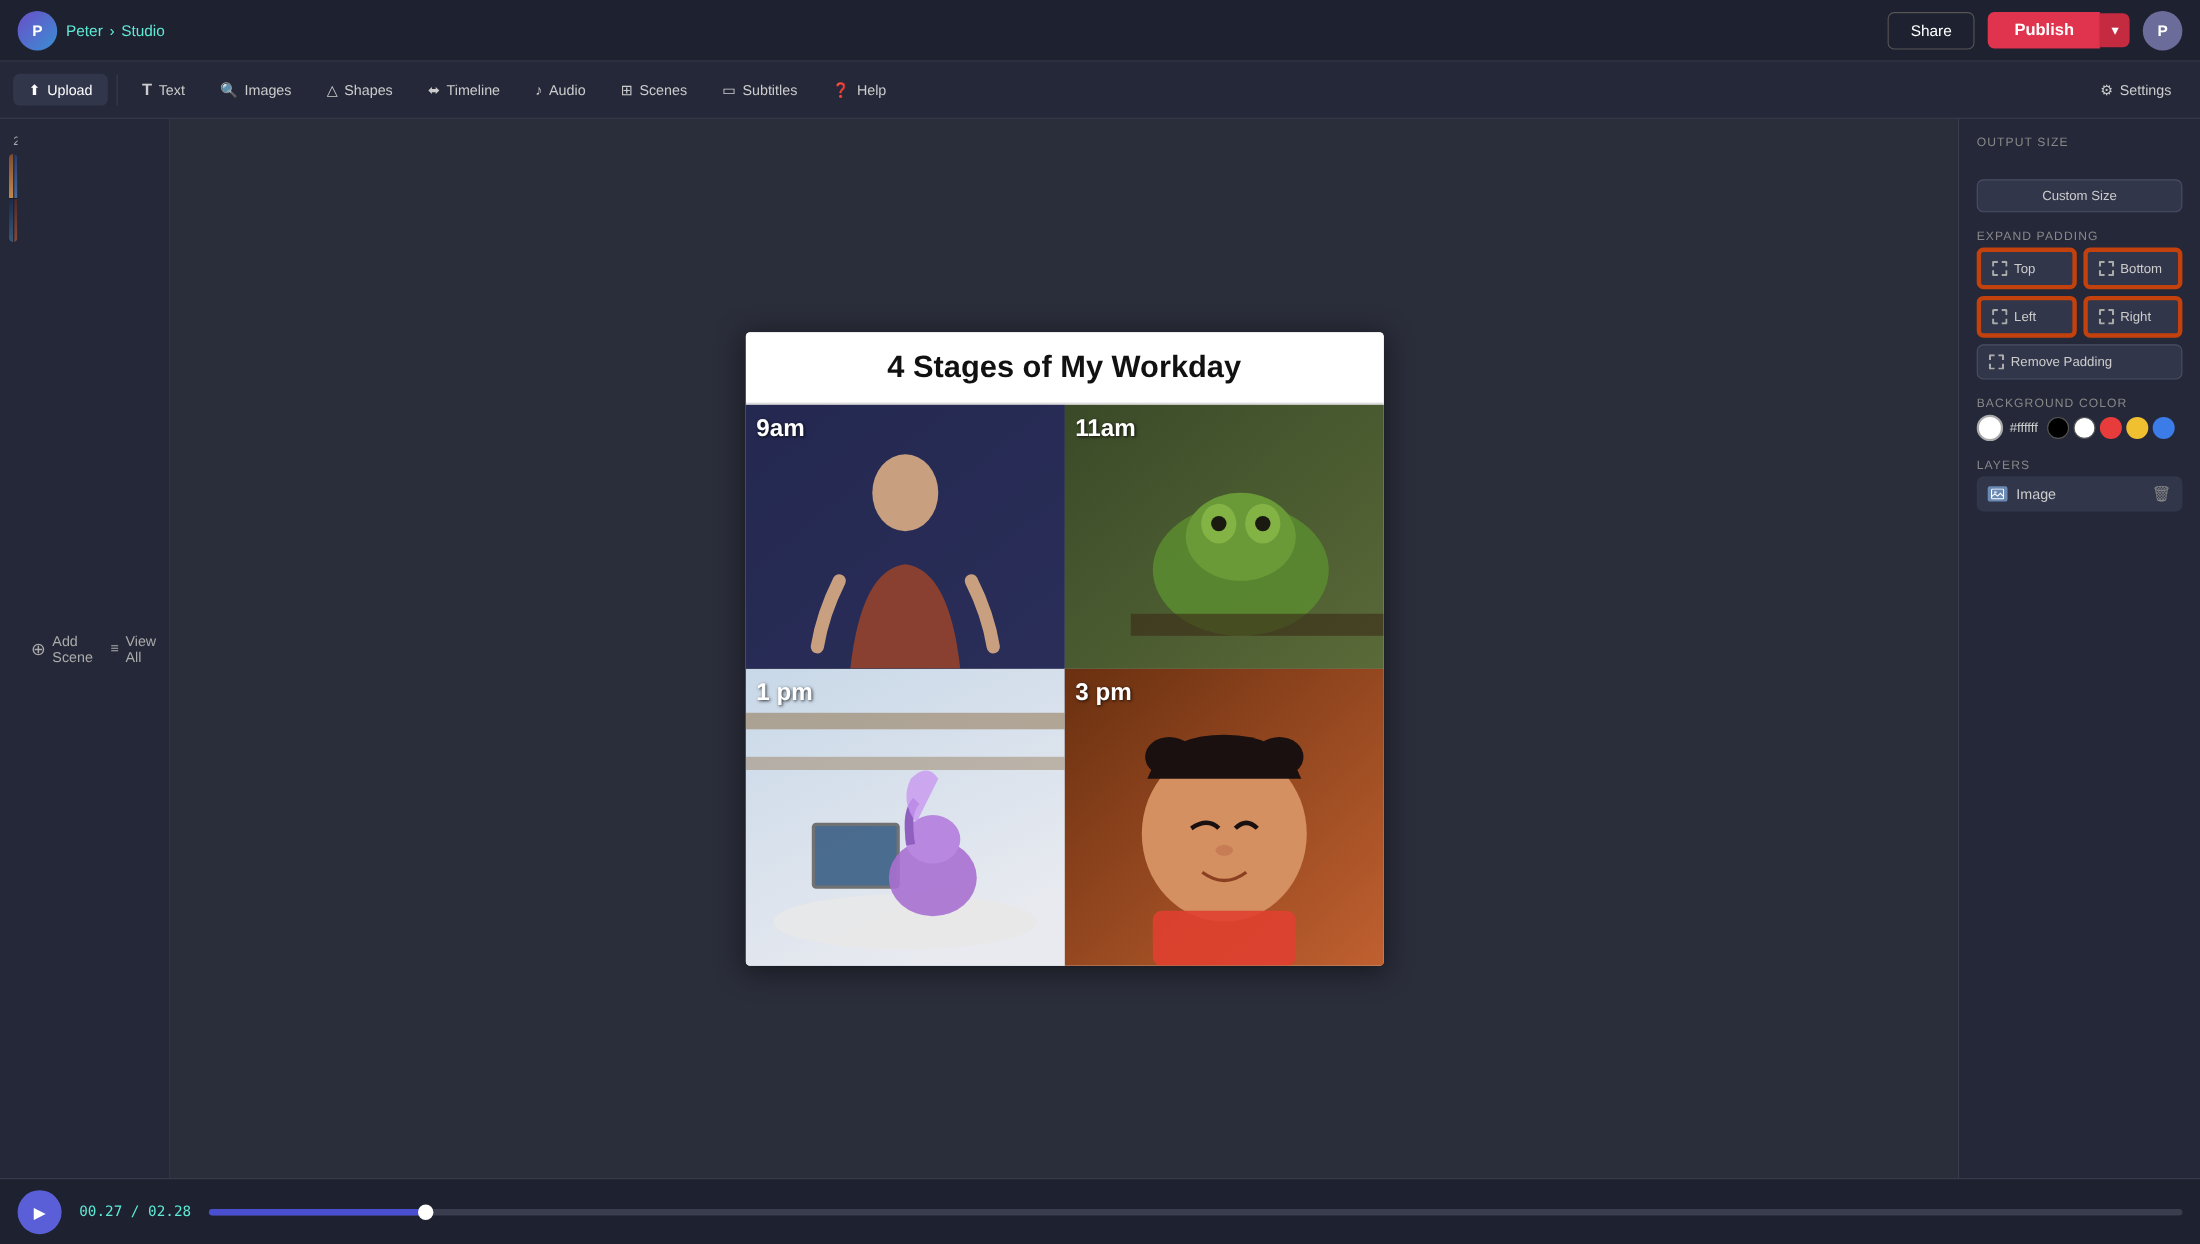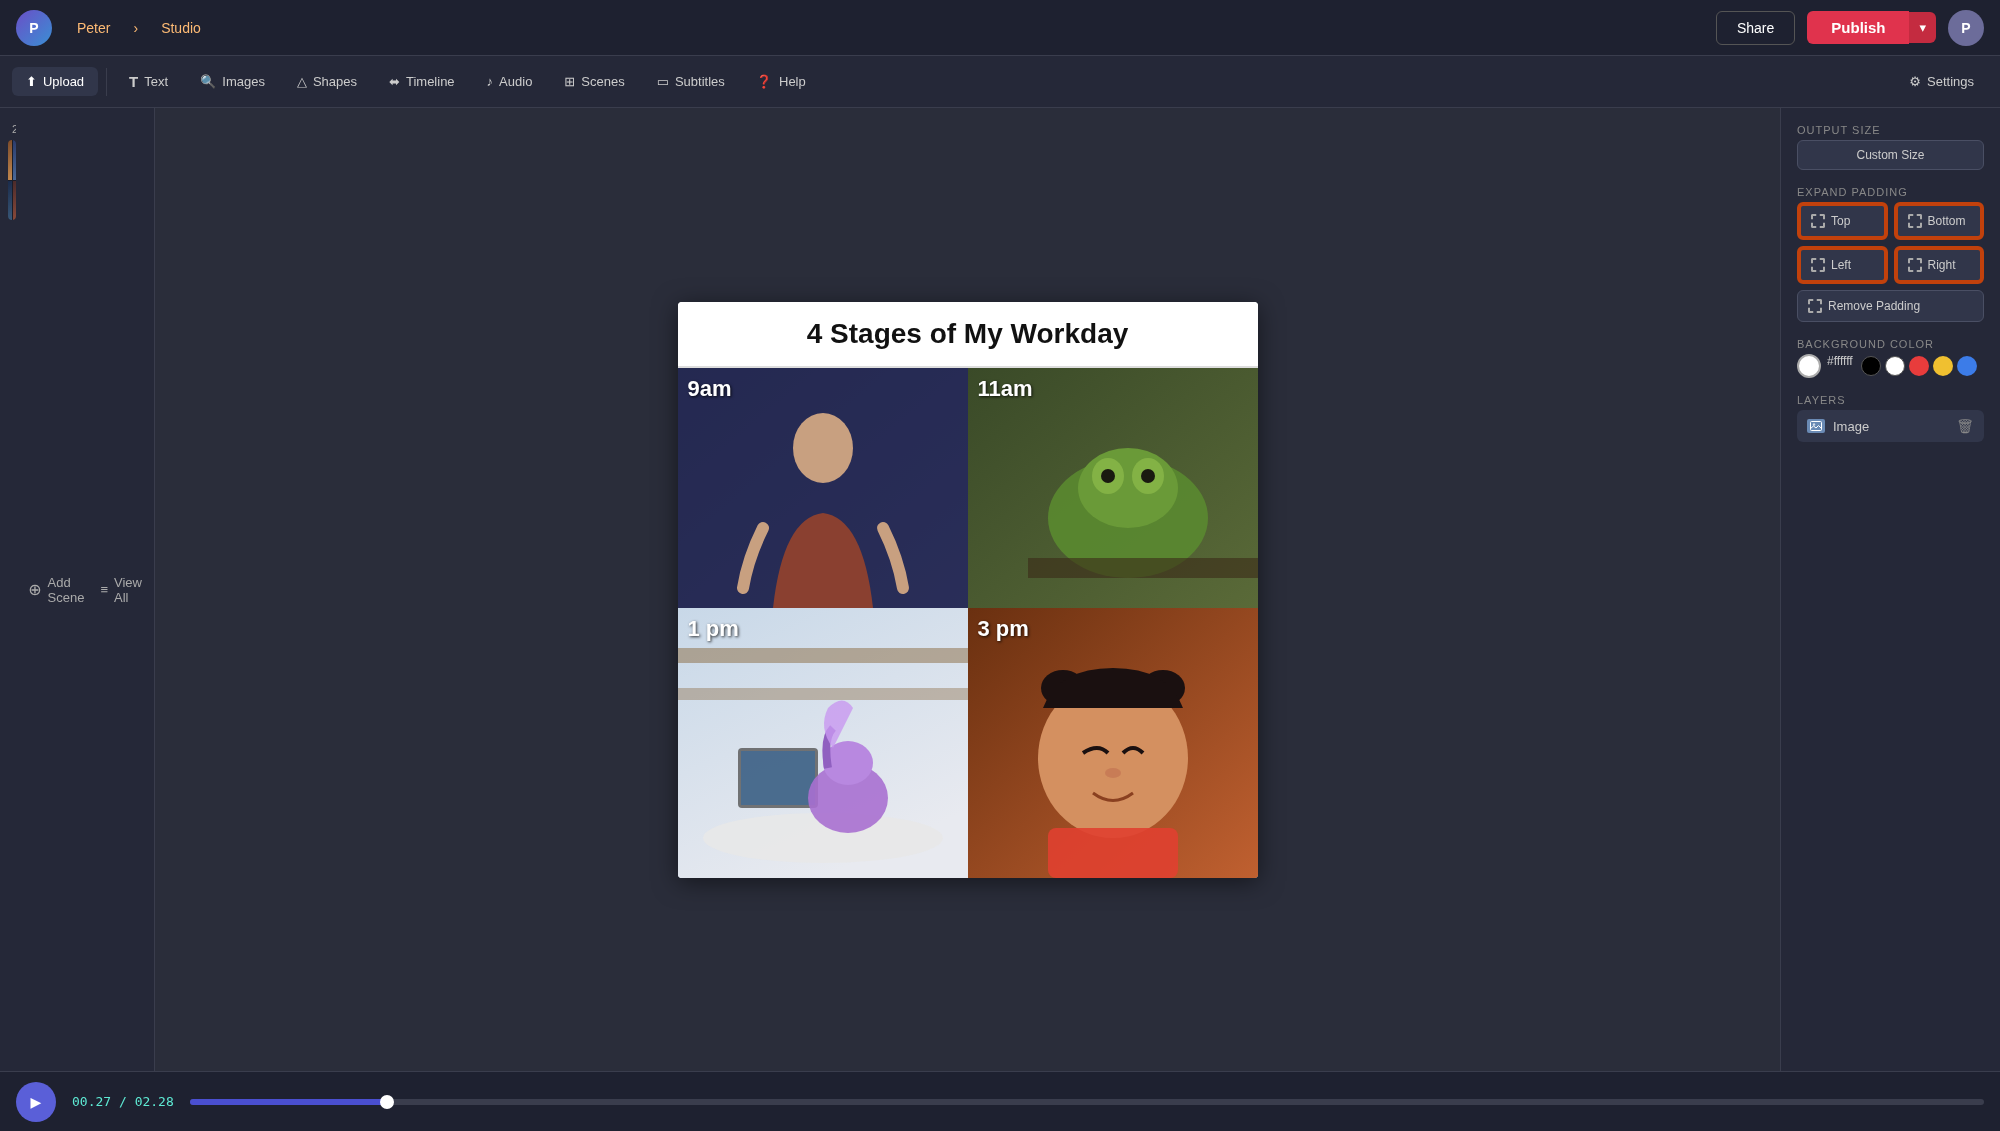--- a/index.html
+++ b/index.html
@@ -7,21 +7,21 @@
 
     
     .top-bar {
       display: flex; align-items: center; justify-content: space-between;
       background: #1e2130; height: 56px; padding: 0 16px; flex-shrink: 0;
       border-bottom: 1px solid #3a3d4d;
     }
     .top-bar-left { display: flex; align-items: center; gap: 8px; }
     .avatar-logo { width: 36px; height: 36px; border-radius: 50%; background: linear-gradient(135deg, #6a4fc7, #3a8fd4); display: flex; align-items: center; justify-content: center; font-size: 14px; font-weight: bold; color: #fff; }
     .breadcrumb { display: flex; align-items: center; gap: 6px; font-size: 14px; color: #ccc; }
-    .breadcrumb span { color: #fdba74; margin-left: 17px; }
+    .breadcrumb span { color: #5eead4; }
     .top-bar-right { display: flex; align-items: center; gap: 12px; }
     .share-btn { background: transparent; border: 1px solid #555; color: #fff; padding: 8px 20px; border-radius: 6px; cursor: pointer; font-size: 14px; }
     .publish-group { display: flex; align-items: center; }
     .publish-btn { background: #e0334d; color: #fff; border: none; padding: 8px 24px; border-radius: 6px 0 0 6px; cursor: pointer; font-size: 15px; font-weight: 600; }
     .publish-chevron { background: #c42b40; border: none; color: #fff; padding: 8px 10px; border-radius: 0 6px 6px 0; cursor: pointer; font-size: 13px; }
     .user-avatar { width: 36px; height: 36px; border-radius: 50%; background: #6c6c9a; display: flex; align-items: center; justify-content: center; font-size: 14px; font-weight: bold; color: #fff; cursor: pointer; }
 
     
     .toolbar {
       display: flex; align-items: center; gap: 4px;
@@ -86,40 +86,40 @@
       display: flex; flex-direction: column; padding: 16px; gap: 16px; flex-shrink: 0; overflow-y: auto;
     }
     .panel-section-title { font-size: 11px; color: #888; letter-spacing: 1px; text-transform: uppercase; margin-bottom: 4px; }
     .size-grid { display: grid; grid-template-columns: repeat(3, 1fr); gap: 6px; margin-bottom: 6px; }
     .size-btn {
       background: #31364a; border: 1px solid #4a4f64; color: #ccc; border-radius: 6px;
       padding: 7px 4px; font-size: 12px; cursor: pointer; text-align: center;
     }
     .custom-size-btn {
       background: #31364a; border: 1px solid #4a4f64; color: #ccc; border-radius: 6px;
-      padding: 7px 8px; font-size: 12px; cursor: pointer; width: 100%; text-align: center;
+      padding: 7px 8px; font-size: 12px; cursor: pointer; width: 100%; text-align: center; margin-top: 23px;
     }
 
     
     .padding-grid { display: grid; grid-template-columns: 1fr 1fr; gap: 6px; }
     .pad-btn {
       display: flex; align-items: center; gap: 6px;
       background: #31364a; border: 4px solid #c2410c; color: #ccc; border-radius: 6px;
       padding: 8px 10px; font-size: 12px; cursor: pointer;
     }
     .pad-btn-icon { width: 14px; height: 14px; border: 2px dashed #aaa; border-radius: 2px; flex-shrink: 0; }
     .remove-pad-btn {
       display: flex; align-items: center; gap: 6px; width: 100%;
       background: #31364a; border: 1px solid #4a4f64; color: #ccc; border-radius: 6px;
       padding: 8px 10px; font-size: 12px; cursor: pointer; margin-top: 6px;
     }
 
     
     .bg-color-row { display: flex; align-items: center; gap: 8px; flex-wrap: wrap; }
-    .bg-color-swatch { display: flex; align-items: flex-start; gap: 6px; }
+    .bg-color-swatch { display: flex; align-items: center; gap: 6px; }
     .color-circle-white { width: 24px; height: 24px; border-radius: 50%; background: #fff; border: 2px solid #aaa; cursor: pointer; flex-shrink: 0; }
     .color-hex { font-size: 12px; color: #ccc; }
     .color-dots { display: flex; gap: 4px; }
     .cdot { width: 20px; height: 20px; border-radius: 50%; cursor: pointer; flex-shrink: 0; }
 
     
     .layer-item {
       display: flex; align-items: center; justify-content: space-between;
       background: #31364a; border-radius: 6px; padding: 8px 10px;
     }

